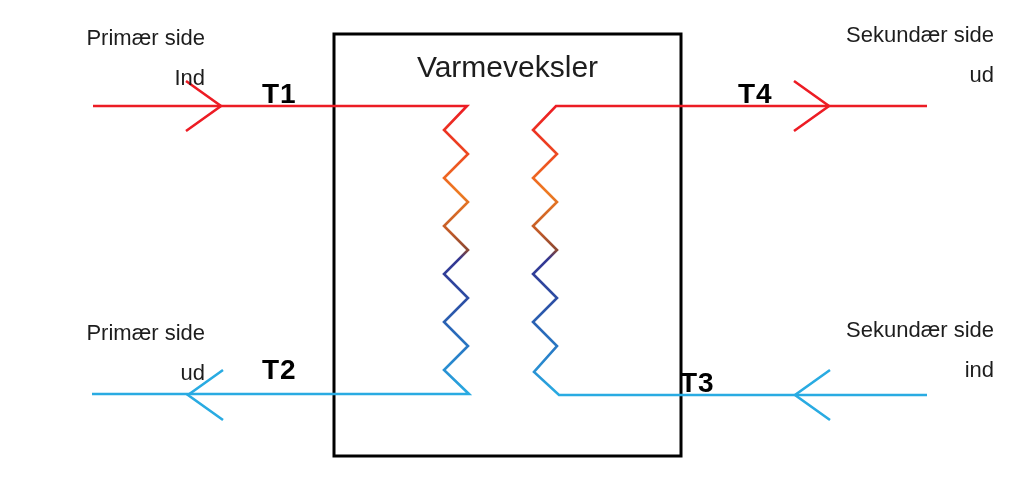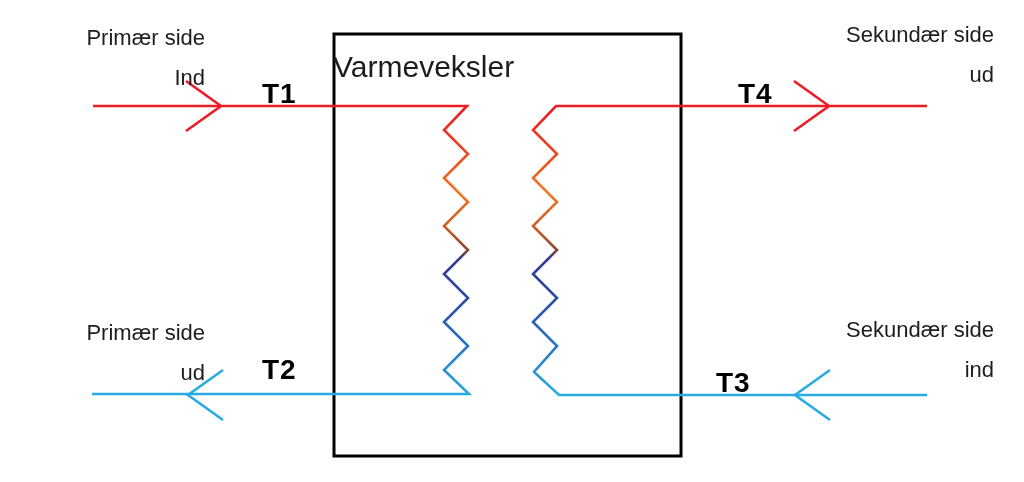--- a/index.html
+++ b/index.html
@@ -34,21 +34,21 @@
     font-weight: bold;
     letter-spacing: 1px;
     color: #000000;
     white-space: nowrap;
   }
   .box-title {
     position: absolute;
     left: 333px;
     top: 50px;
     width: 349px;
-    text-align: left;
+    text-align: center;
     font-size: 30px;
     color: #1d1d1d;
     white-space: nowrap;
   }
 </style>
 </head>
 <body>
 
 <div class="stage">
 
@@ -97,15 +97,15 @@
   </div>
 
   <div class="corner-label" style="left:788px; top:310px; width:206px;">
     <div>Sekundær side</div>
     <div>ind</div>
   </div>
 
   <div class="sensor-label" style="left:262px; top:78px;">T1</div>
   <div class="sensor-label" style="left:702px; top:78px;margin-left:36px;">T4</div>
   <div class="sensor-label" style="left:262px; top:354px;">T2</div>
-  <div class="sensor-label" style="left:716px; top:367px;">T3</div>
+  <div class="sensor-label" style="left:680px; top:367px;">T3</div>
 
 </div>
 
 </body></html>

